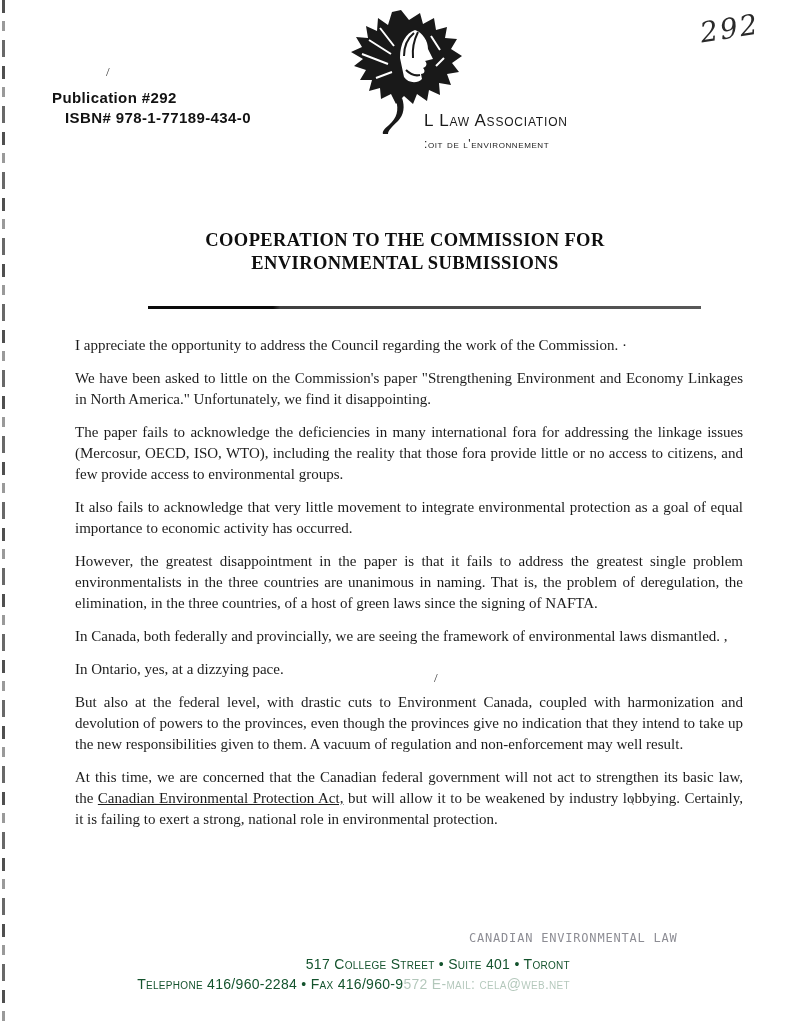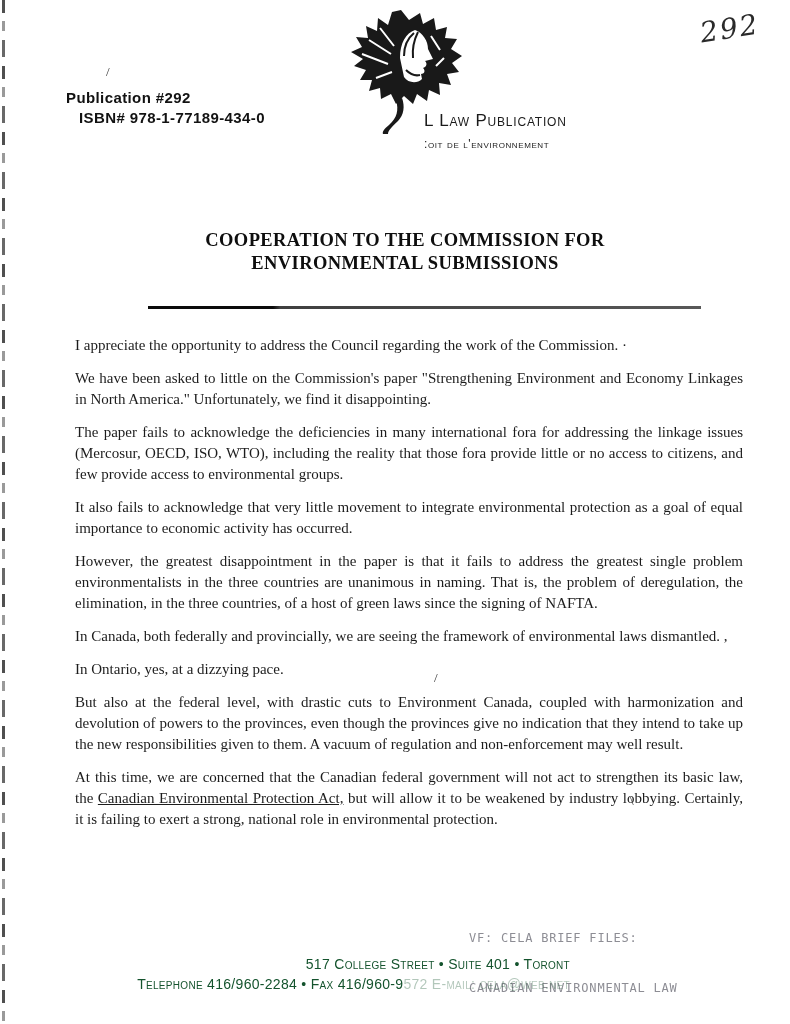--- a/index.html
+++ b/index.html
@@ -9,21 +9,21 @@
     box-shadow:0 0 6px rgba(0,0,0,.25);
   }
   
   .scan-edge{
     position:absolute;left:2px;top:0;bottom:0;width:3px;
     background:repeating-linear-gradient(to bottom,
       rgba(35,35,35,.8) 0 13px, rgba(35,35,35,0) 13px 21px,
       rgba(70,70,70,.55) 21px 31px, rgba(70,70,70,0) 31px 40px,
       rgba(40,40,40,.7) 40px 57px, rgba(40,40,40,0) 57px 66px);
   }
-  .pub-block{position:absolute;left:66px;top:88px;font-family:"Liberation Sans",sans-serif;
+  .pub-block{position:absolute;left:52px;top:88px;font-family:"Liberation Sans",sans-serif;
     font-weight:bold;font-size:15px;color:#121212;letter-spacing:.4px;line-height:20px;}
   .pub-block .isbn{margin-left:13px;}
   .handwritten{position:absolute;left:700px;top:12px;font-family:"DejaVu Serif",serif;
     font-style:italic;font-size:28px;color:#2a2a2a;transform:rotate(-9deg);letter-spacing:2px;}
   .logo{position:absolute;left:336px;top:6px;}
   .org-text{position:absolute;left:424px;top:111px;font-family:"Liberation Sans",sans-serif;color:#1a1a1a;}
   .org-text .l1{font-size:17px;font-variant:small-caps;letter-spacing:.8px;}
   .org-text .l2{font-size:12px;font-variant:small-caps;letter-spacing:.6px;margin-top:6px;}
   .title{position:absolute;left:140px;top:229px;width:530px;text-align:center;
     font-weight:bold;color:#0e0e0e;}
@@ -60,21 +60,21 @@
     <svg width="132" height="128" viewBox="0 0 132 128">
       <path fill="#191919" d="M65,4 L73,14 L84,7 L87,18 L98,12 L100,24 L111,21 L109,32 L121,33 L115,43 L126,50 L116,57 L123,66 L111,68 L115,79 L103,77 L104,89 L93,84 L91,95 L81,88 L77,98 L68,90 L60,98 L55,88 L45,93 L44,82 L33,85 L36,74 L24,74 L30,64 L18,60 L27,53 L15,46 L26,41 L20,31 L32,32 L30,20 L41,25 L42,12 L52,19 L56,6 Z"></path>
       <path fill="#ffffff" d="M79,24 C87,27 92,35 92,43 L97,53 L89,55 C92,58 90,61 87,62 C90,65 88,68 85,68 L86,73 C81,78 72,77 68,71 L64,52 C64,37 70,27 79,24 Z"></path>
       <path stroke="#191919" stroke-width="2" fill="none" d="M78,27 C72,32 68,40 68,50 M82,26 C78,34 76,42 77,52 M70,64 C75,69 80,70 84,69"></path>
       <path stroke="#ffffff" stroke-width="2" fill="none" d="M26,48 L52,58 M33,34 L55,48 M44,22 L58,40 M95,30 L104,44 M108,52 L100,60 M40,72 L56,66"></path>
       <path fill="#191919" d="M60,94 C63,104 61,112 53,119 C48,123 46,126 47,128 L52,128 C52,124 57,120 62,115 C68,109 69,100 66,92 Z"></path>
     </svg>
   </div>
 
   <div class="org-text">
-    <div class="l1">L Law Publication</div>
+    <div class="l1">L Law Association</div>
     <div class="l2">:oit de l'environnement</div>
   </div>
 
   <div class="title">
     <div class="t1">COOPERATION TO THE COMMISSION FOR</div>
     <div class="t2">ENVIRONMENTAL SUBMISSIONS</div>
   </div>
 
   <div class="rule"></div>
 
@@ -84,21 +84,20 @@
     <p>The paper fails to acknowledge the deficiencies in many international fora for addressing the linkage issues (Mercosur, OECD, ISO, WTO), including the reality that those fora provide little or no access to citizens, and few provide access to environmental groups.</p>
     <p>It also fails to acknowledge that very little movement to integrate environmental protection as a goal of equal importance to economic activity has occurred.</p>
     <p>However, the greatest disappointment in the paper is that it fails to address the greatest single problem environmentalists in the three countries are unanimous in naming.  That is, the problem of deregulation, the elimination, in the three countries, of a host of green laws since the signing of NAFTA.</p>
     <p>In Canada, both federally and provincially, we are seeing the framework of environmental laws dismantled. ,</p>
     <p>In Ontario, yes, at a dizzying pace.</p>
     <p>But also at the federal level, with drastic cuts to Environment Canada, coupled with harmonization and devolution of powers to the provinces, even though the provinces give no indication that they intend to take up the new responsibilities given to them.  A vacuum of regulation and non-enforcement may well result.</p>
     <p><span>At this time, we are concerned that the Canadian federal government will not act to strengthen its basic law, the </span><span class="u">Canadian Environmental Protection Act,</span><span> but will allow it to be weakened by industry lobbying.  Certainly, it is failing to exert a strong, national role in environmental protection.</span></p>
   </div>
 
   <div class="stamp">
-    <div>VF: CELA BRIEF FILES:</div>
     <div>CANADIAN ENVIRONMENTAL LAW</div>
     
     
     
   </div>
 
   <div class="footer">
     <div>517 College Street • Suite 401 • Toront</div>
     <div><span>Telephone 416/960-2284 • Fax 416/960-9</span><span class="faint">572   E-mail: cela@web.net</span></div>
   </div>

